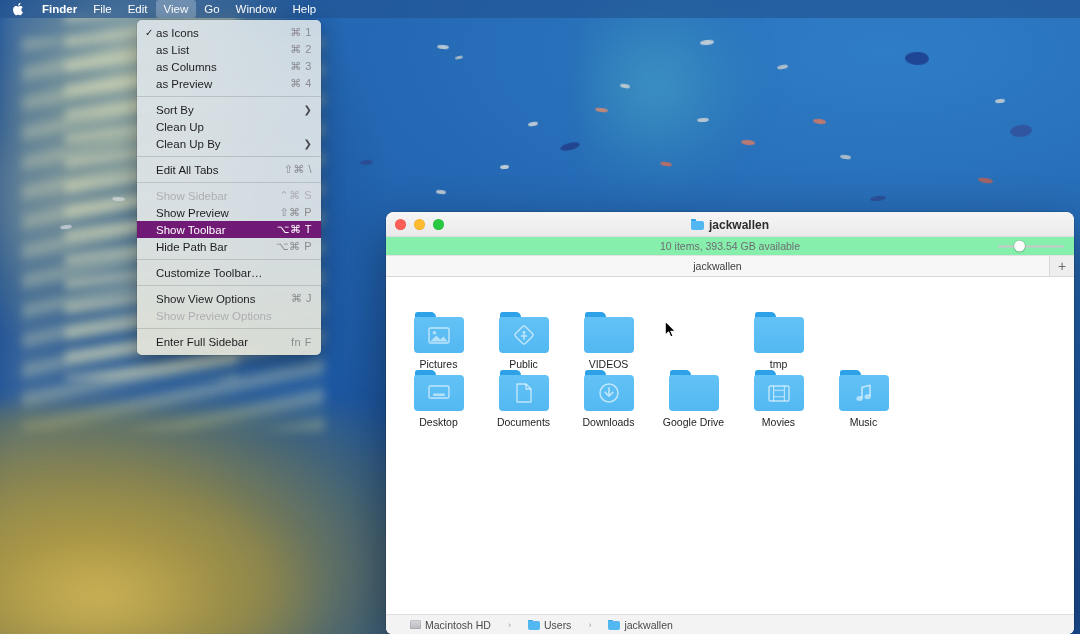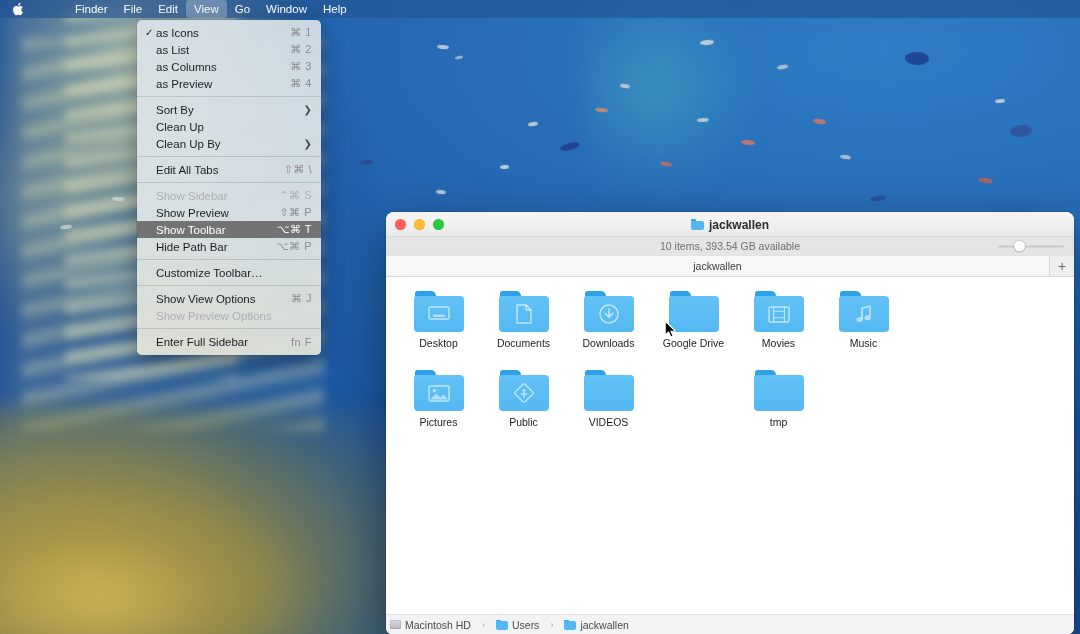--- a/index.html
+++ b/index.html
@@ -83,21 +83,21 @@
     backdrop-filter: blur(18px);
     display: flex; align-items: center;
     z-index: 50;
     font-size: 11.5px; color: #fff;
   }
   .mb-item {
     height: 18px; line-height: 18px;
     padding: 0 8px; border-radius: 3px;
     white-space: nowrap;
   }
-  .mb-item.bold { font-weight: normal; margin-left: 33px; }
+  .mb-item.bold { font-weight: bold; }
   .mb-item.active { background: rgba(255,255,255,.26); }
   .mb-apple {
     padding: 0 10px 0 12px; font-size: 13px; line-height: 18px;
     display: flex; align-items: center;
   }
 
   
   #view-menu {
     position: absolute; left: 137px; top: 20px;
     width: 184px;
@@ -122,21 +122,21 @@
     white-space: nowrap;
   }
   .mi-check { width: 11px; flex: 0 0 11px; font-size: 10px; line-height: 1; }
   .mi-label { flex: 1 1 auto; }
   .mi-key {
     flex: 0 0 auto; color: #8b8b90; font-size: 11px;
     letter-spacing: .5px; margin-left: 10px;
   }
   .mi-arrow { flex: 0 0 auto; color: #4a4a4e; font-size: 10px; margin-left: 10px; }
   .mi.disabled .mi-label, .mi.disabled .mi-key { color: #aeaeb2; }
-  .mi.sel { background: #737373; }
+  .mi.sel { background: #701a75; }
   .mi.sel .mi-label, .mi.sel .mi-key, .mi.sel .mi-check { color: #fff; }
   .mi-sep {
     position: relative; z-index: 2;
     height: 1px; margin: 4px 0 4px 0;
     background: rgba(0,0,0,.13);
   }
 
   
   #finder {
     position: absolute; left: 386px; top: 212px;
@@ -161,21 +161,21 @@
   .light.g { background: #28c840; box-shadow: inset 0 0 0 .5px rgba(0,0,0,.10); }
   .win-title {
     position: absolute; left: 0; right: 0; top: 0; height: 25px;
     display: flex; align-items: center; justify-content: center; gap: 5px;
     font-size: 12px; font-weight: bold; color: #2d2d2f;
     pointer-events: none;
   }
 
   .statusbar {
     position: relative; height: 19px; flex: 0 0 19px;
-    background: #e5e5e5;
+    background: #86efac;
     display: flex; align-items: center; justify-content: center;
     border-bottom: .5px solid #e2e2e2;
     font-size: 10.5px; color: #6e6e73;
   }
   .zoom-slider {
     position: absolute; right: 10px; top: 50%; transform: translateY(-50%);
     width: 66px; height: 11px; display: flex; align-items: center;
   }
   .zs-track { position: absolute; left: 0; right: 0; height: 2px; background: #c8c8cc; border-radius: 1px; }
   .zs-knob {
@@ -230,22 +230,22 @@
     position: absolute; left: 0; top: 5px; width: 50px; height: 36px;
     display: flex; align-items: center; justify-content: center;
     color: rgba(255,255,255,.52);
   }
   .folder .glyph svg { display: block; }
 
   .pathbar {
     height: 20px; flex: 0 0 20px;
     background: #f3f3f3;
     border-top: .5px solid #e0e0e0;
-    display: flex; align-items: center; gap: 10px;
-    padding-left: 4px;
+    display: flex; align-items: center; gap: 16px;
+    padding-left: 24px;
     font-size: 10.5px; color: #4a4a4e; text-align: center;
   }
   .pb-item { display: flex; align-items: center; gap: 4px; }
   .pb-sep { color: #a0a0a5; font-size: 9px; padding: 0 1px; }
   .pb-disk {
     width: 11px; height: 9px; border-radius: 1.5px;
     background: linear-gradient(180deg,#d8d8dc 0%,#b9b9bf 100%);
     box-shadow: inset 0 0 0 .5px rgba(0,0,0,.18);
   }
   .pb-folder { position: relative; width: 12px; height: 10px; }
@@ -439,20 +439,67 @@
   </div>
 
   <div class="tabbar">
     <div class="tab">
       <span>jackwallen</span>
     </div>
     <div class="tab-add">+</div>
   </div>
 
   <div class="icon-area">
+    <div class="icon-row" id="row-2" style="margin-top:21px">
+        <div class="icon-cell">
+          <div class="folder">
+            <span class="tabtop"></span>
+            <span class="body"></span>
+            <span class="glyph">
+              <svg width="22" height="17" viewBox="0 0 22 17">
+                <rect x="1" y="1" width="20" height="15" rx="1.4" fill="none" stroke="rgba(255,255,255,.62)" stroke-width="1.4"></rect>
+                <circle cx="6.4" cy="5.8" r="1.8" fill="rgba(255,255,255,.55)"></circle>
+                <path d="M2.2 14.4 L8.2 8.4 L12.4 12.6 L15.4 9.6 L19.8 14.4 Z" fill="rgba(255,255,255,.55)"></path>
+              </svg>
+            </span>
+          </div>
+          <div class="icon-label">Pictures</div>
+        </div>
+        <div class="icon-cell">
+          <div class="folder">
+            <span class="tabtop"></span>
+            <span class="body"></span>
+            <span class="glyph">
+              <svg width="20" height="20" viewBox="0 0 20 20">
+                <rect x="3" y="3" width="14" height="14" rx="2.2" transform="rotate(45 10 10)" fill="none" stroke="rgba(255,255,255,.62)" stroke-width="1.4"></rect>
+                <circle cx="10" cy="7.2" r="1.5" fill="rgba(255,255,255,.55)"></circle>
+                <path d="M10 9.2 V14.2 M7.4 11 H12.6" stroke="rgba(255,255,255,.62)" stroke-width="1.5" stroke-linecap="round" fill="none"></path>
+              </svg>
+            </span>
+          </div>
+          <div class="icon-label">Public</div>
+        </div>
+        <div class="icon-cell">
+          <div class="folder">
+            <span class="tabtop"></span>
+            <span class="body"></span>
+            <span class="glyph"></span>
+          </div>
+          <div class="icon-label">VIDEOS</div>
+        </div>
+        <div class="icon-cell spacer"></div>
+        <div class="icon-cell">
+          <div class="folder">
+            <span class="tabtop"></span>
+            <span class="body"></span>
+            <span class="glyph"></span>
+          </div>
+          <div class="icon-label">tmp</div>
+        </div>
+      </div>
     <div class="icon-row" id="row-1">
         <div class="icon-cell">
           <div class="folder">
             <span class="tabtop"></span>
             <span class="body"></span>
             <span class="glyph">
               <svg width="22" height="16" viewBox="0 0 22 16">
                 <rect x="1" y="1" width="20" height="12" rx="1.6" fill="none" stroke="rgba(255,255,255,.62)" stroke-width="1.4"></rect>
                 <rect x="5" y="8.5" width="12" height="2.4" rx="1" fill="rgba(255,255,255,.55)"></rect>
               </svg>
@@ -513,67 +560,20 @@
             <span class="body"></span>
             <span class="glyph">
               <svg width="16" height="19" viewBox="0 0 16 19">
                 <path d="M6 14 V3.2 L14 1.4 V12" fill="none" stroke="rgba(255,255,255,.62)" stroke-width="1.6" stroke-linejoin="round"></path>
                 <ellipse cx="3.6" cy="14.6" rx="3.2" ry="2.5" fill="rgba(255,255,255,.55)"></ellipse>
                 <ellipse cx="11.6" cy="12.7" rx="3.2" ry="2.5" fill="rgba(255,255,255,.55)"></ellipse>
               </svg>
             </span>
           </div>
           <div class="icon-label">Music</div>
-        </div>
-      </div>
-    <div class="icon-row" id="row-2" style="margin-top:21px">
-        <div class="icon-cell">
-          <div class="folder">
-            <span class="tabtop"></span>
-            <span class="body"></span>
-            <span class="glyph">
-              <svg width="22" height="17" viewBox="0 0 22 17">
-                <rect x="1" y="1" width="20" height="15" rx="1.4" fill="none" stroke="rgba(255,255,255,.62)" stroke-width="1.4"></rect>
-                <circle cx="6.4" cy="5.8" r="1.8" fill="rgba(255,255,255,.55)"></circle>
-                <path d="M2.2 14.4 L8.2 8.4 L12.4 12.6 L15.4 9.6 L19.8 14.4 Z" fill="rgba(255,255,255,.55)"></path>
-              </svg>
-            </span>
-          </div>
-          <div class="icon-label">Pictures</div>
-        </div>
-        <div class="icon-cell">
-          <div class="folder">
-            <span class="tabtop"></span>
-            <span class="body"></span>
-            <span class="glyph">
-              <svg width="20" height="20" viewBox="0 0 20 20">
-                <rect x="3" y="3" width="14" height="14" rx="2.2" transform="rotate(45 10 10)" fill="none" stroke="rgba(255,255,255,.62)" stroke-width="1.4"></rect>
-                <circle cx="10" cy="7.2" r="1.5" fill="rgba(255,255,255,.55)"></circle>
-                <path d="M10 9.2 V14.2 M7.4 11 H12.6" stroke="rgba(255,255,255,.62)" stroke-width="1.5" stroke-linecap="round" fill="none"></path>
-              </svg>
-            </span>
-          </div>
-          <div class="icon-label">Public</div>
-        </div>
-        <div class="icon-cell">
-          <div class="folder">
-            <span class="tabtop"></span>
-            <span class="body"></span>
-            <span class="glyph"></span>
-          </div>
-          <div class="icon-label">VIDEOS</div>
-        </div>
-        <div class="icon-cell spacer"></div>
-        <div class="icon-cell">
-          <div class="folder">
-            <span class="tabtop"></span>
-            <span class="body"></span>
-            <span class="glyph"></span>
-          </div>
-          <div class="icon-label">tmp</div>
         </div>
       </div>
   </div>
 
   <div class="pathbar" id="pathbar">
       <span class="pb-item">
         <span class="pb-disk"></span>
         <span>Macintosh HD</span>
       </span>
       <span class="pb-sep">›</span>

